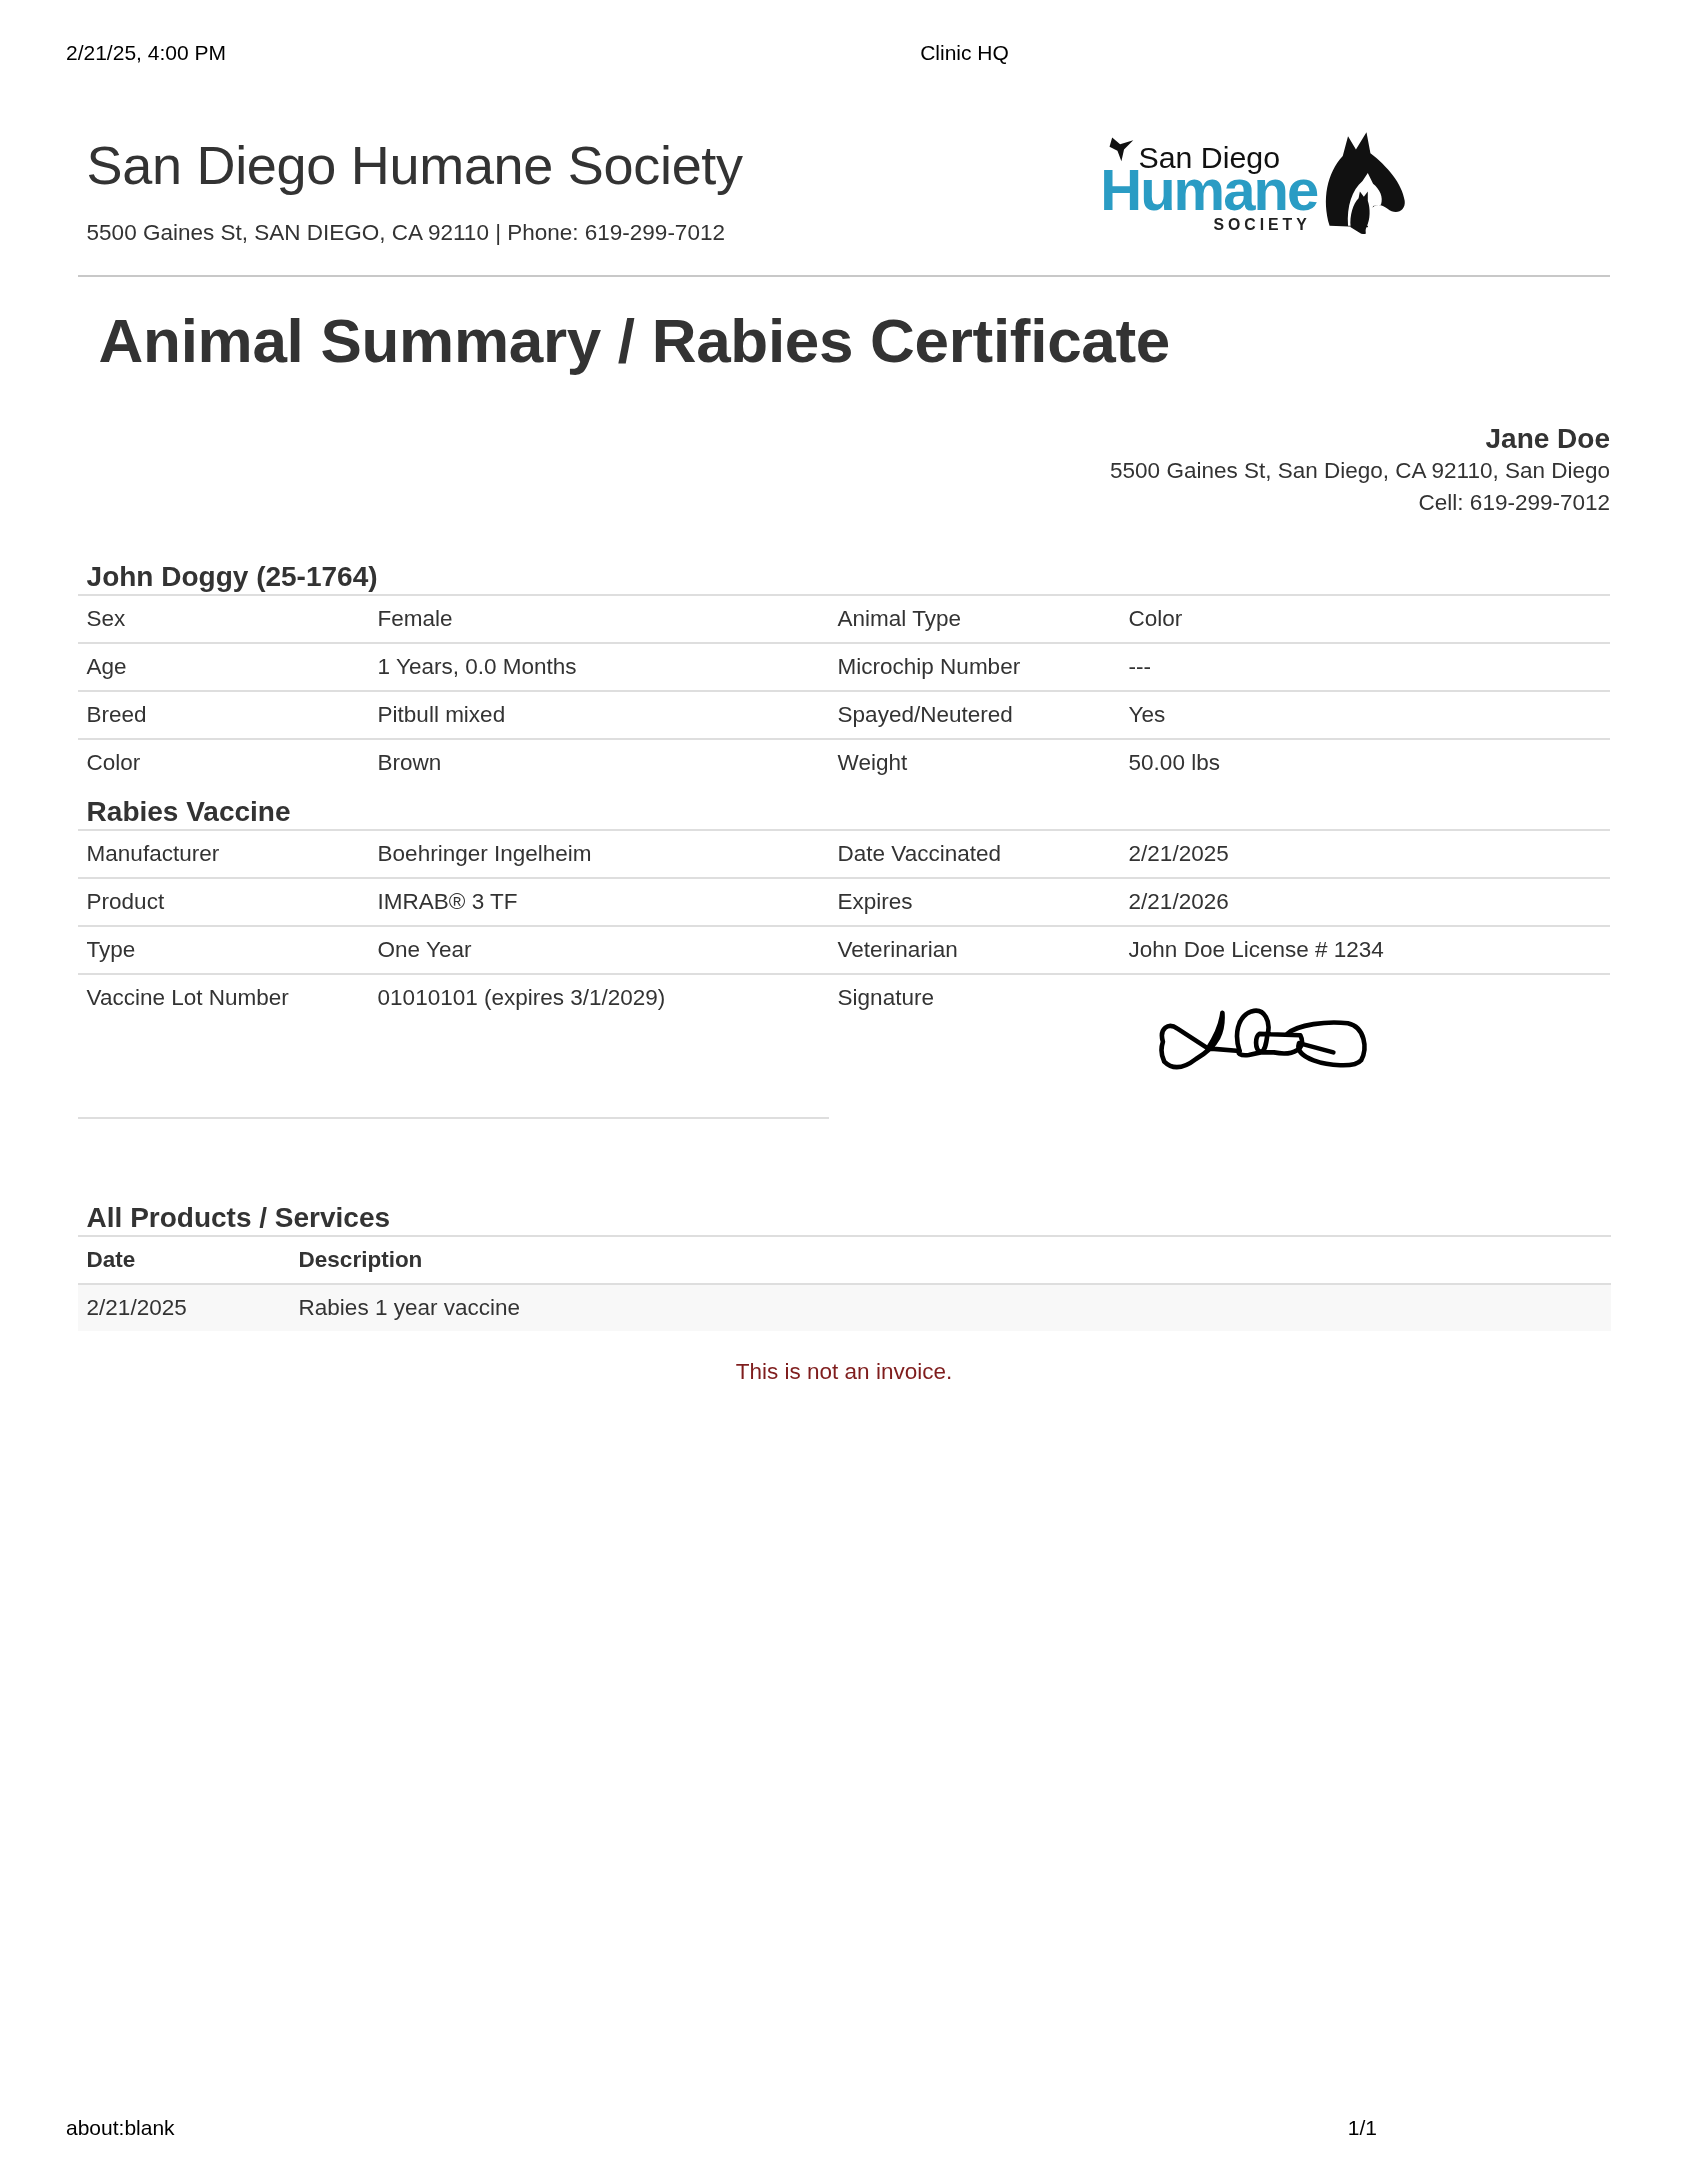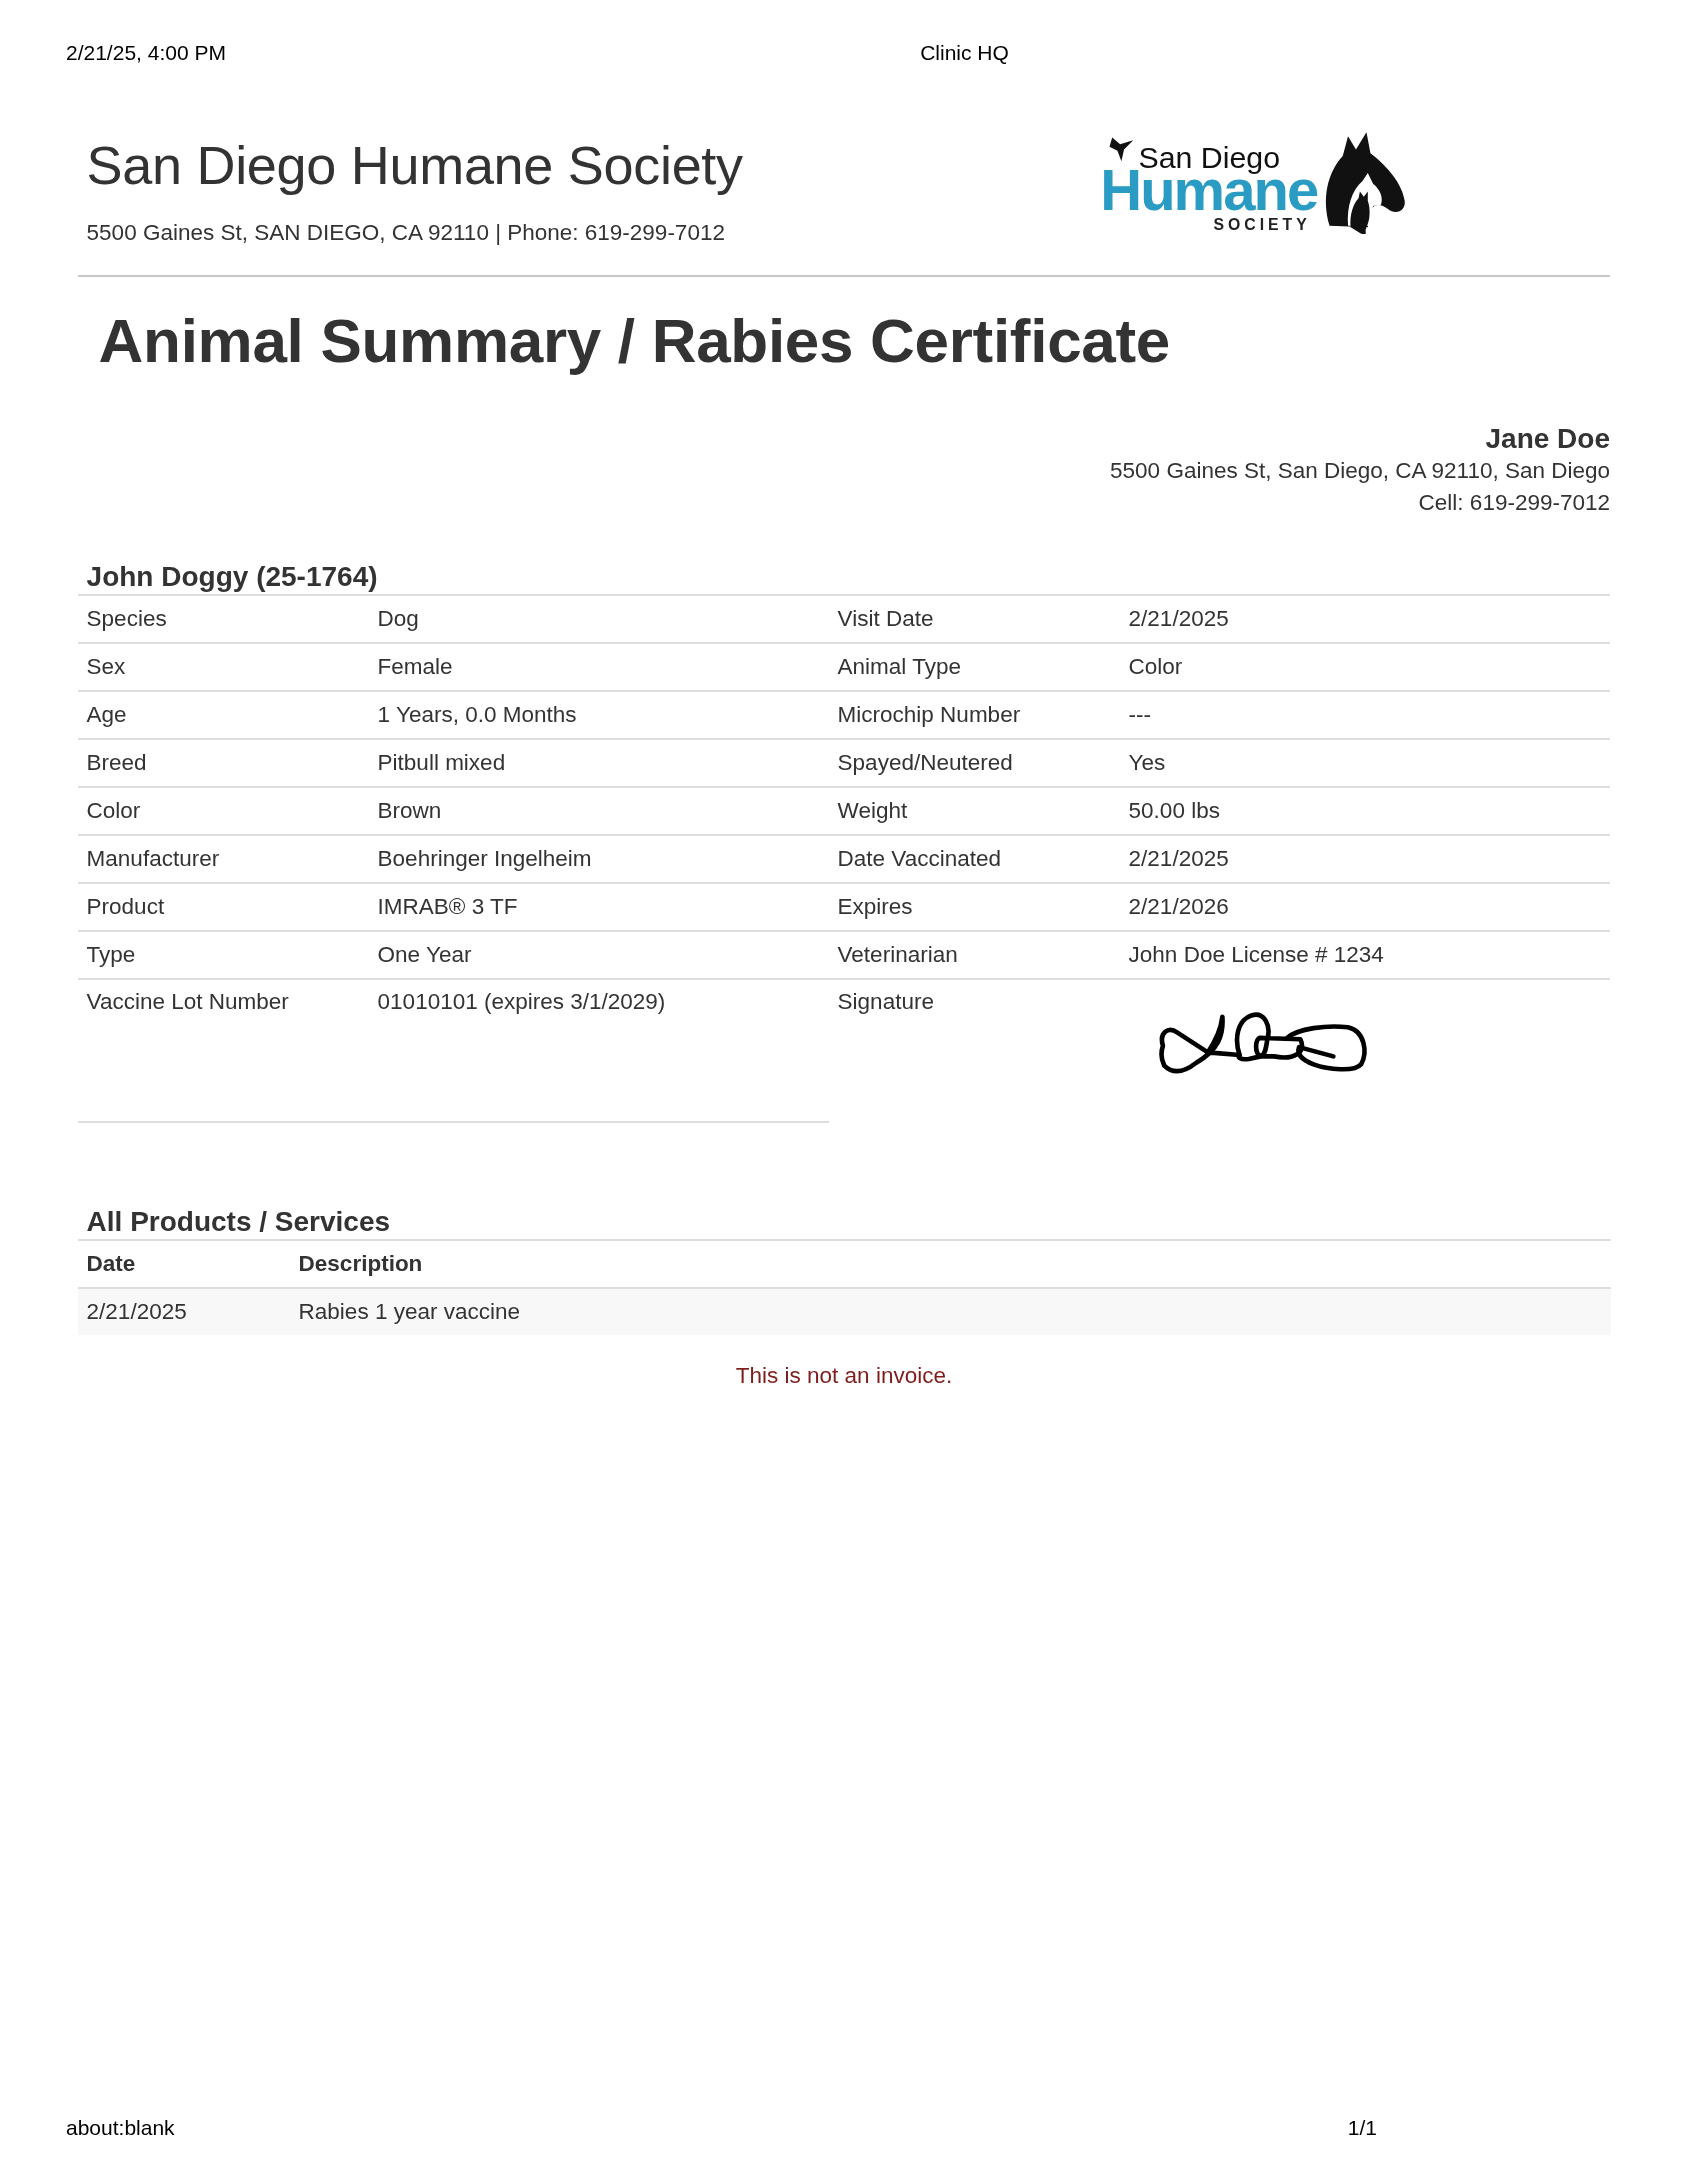--- a/index.html
+++ b/index.html
@@ -194,26 +194,20 @@
   <div class="section-title animal-title">John Doggy (25-1764)</div>
   <table class="grid">
     <colgroup>
         <col class="c1">
         <col class="c2">
         <col class="c3">
         <col class="c4">
       </colgroup>
     <tbody>
       <tr>
-        <td>Species</td>
-        <td>Dog</td>
-        <td>Visit Date</td>
-        <td>2/21/2025</td>
-      </tr>
-      <tr>
         <td>Sex</td>
         <td>Female</td>
         <td>Animal Type</td>
         <td>Color</td>
       </tr>
       <tr>
         <td>Age</td>
         <td>1 Years, 0.0 Months</td>
         <td>Microchip Number</td>
         <td>---</td>
@@ -226,20 +220,21 @@
       </tr>
       <tr>
         <td>Color</td>
         <td>Brown</td>
         <td>Weight</td>
         <td>50.00 lbs</td>
       </tr>
     </tbody>
   </table>
 
+  <div class="section-title vaccine-title">Rabies Vaccine</div>
   <table class="grid">
     <colgroup>
         <col class="c1">
         <col class="c2">
         <col class="c3">
         <col class="c4">
       </colgroup>
     <tbody>
       <tr>
         <td>Manufacturer</td>

